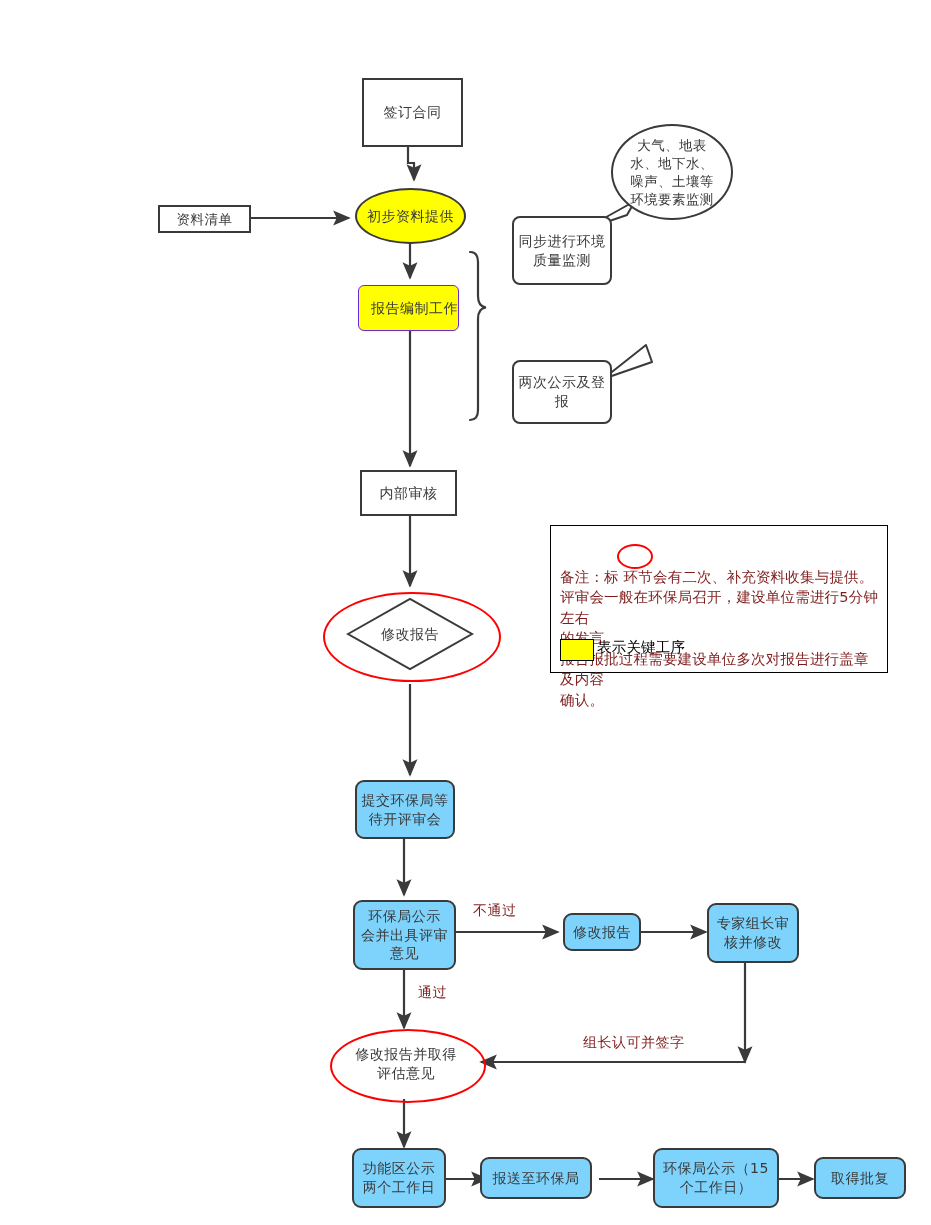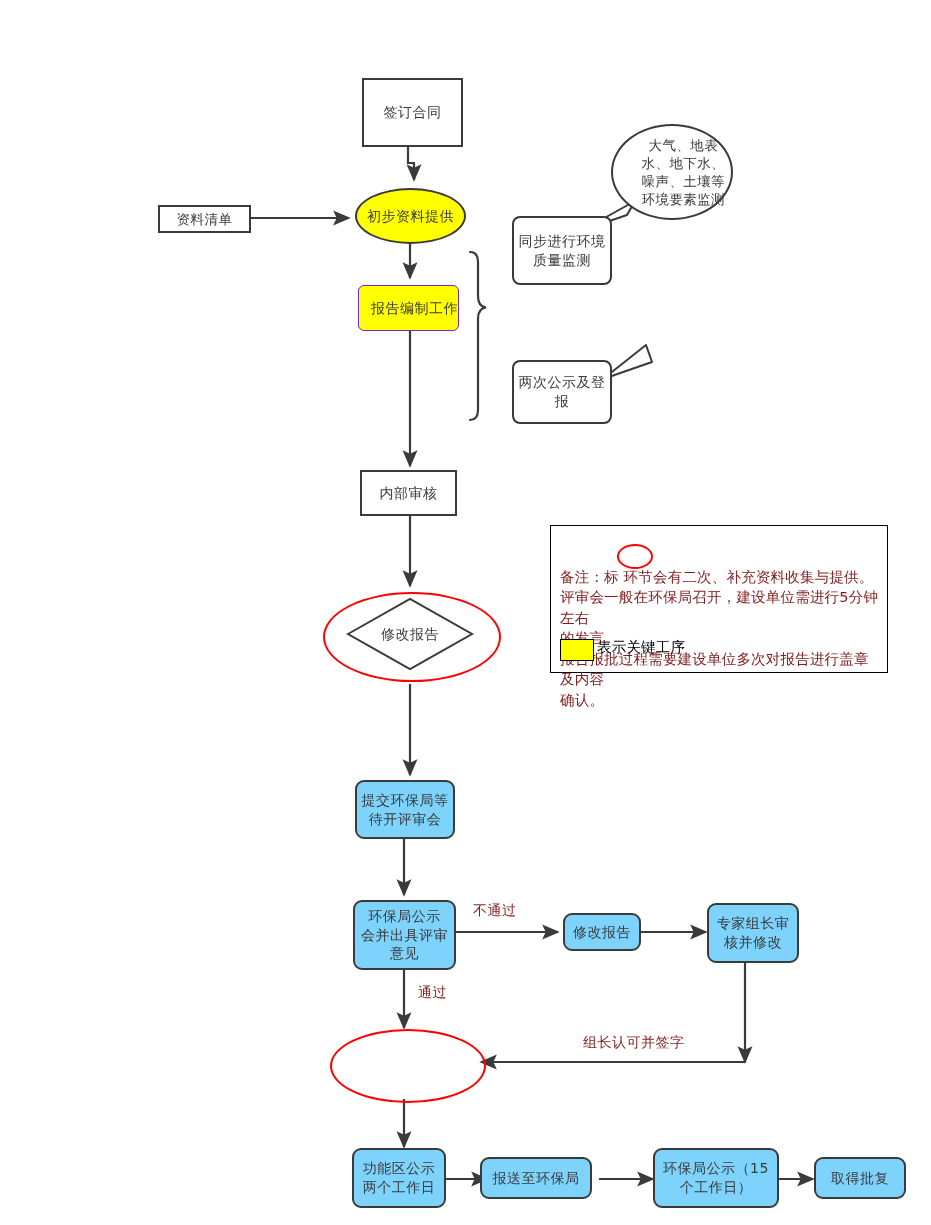--- a/index.html
+++ b/index.html
@@ -69,21 +69,21 @@
     letter-spacing: 0.5px;
     white-space: nowrap;
   }
   .bubble {
     position: absolute;
     border: 2px solid #3a3a3a;
     background: #ffffff;
     border-radius: 50%;
     display: flex;
     align-items: center;
-    justify-content: flex-end;
+    justify-content: center;
     text-align: center;
     color: #3a3a3a;
     font-size: 13.5px;
     line-height: 1.35;
     white-space: pre-line;
     box-sizing: border-box;
     letter-spacing: 0.4px;
   }
   .legend-box {
     position: absolute;
@@ -252,20 +252,24 @@
   <div class="node rect-round-thick" style="left:707px; top:903px; width:92px; height:60px;">
     <span>专家组长审
 核并修改</span>
   </div>
 
   <div class="edge-label" style="left:583px; top:1034px;">
     <span>组长认可并签字</span>
   </div>
 
   <div class="ellipse-red" style="position:absolute; left:330px; top:1029px; width:152px; height:70px;"></div>
+  <div class="node" style="left:334px; top:1033px; width:144px; height:62px; background:transparent; border:none;">
+    <span>修改报告并取得
+评估意见</span>
+  </div>
 
   <div class="node rect-round-thick" style="left:352px; top:1148px; width:94px; height:60px;">
     <span>功能区公示
 两个工作日</span>
   </div>
 
   <div class="node rect-round-thick" style="left:480px; top:1157px; width:112px; height:42px;">
     <span>报送至环保局</span>
   </div>
 

